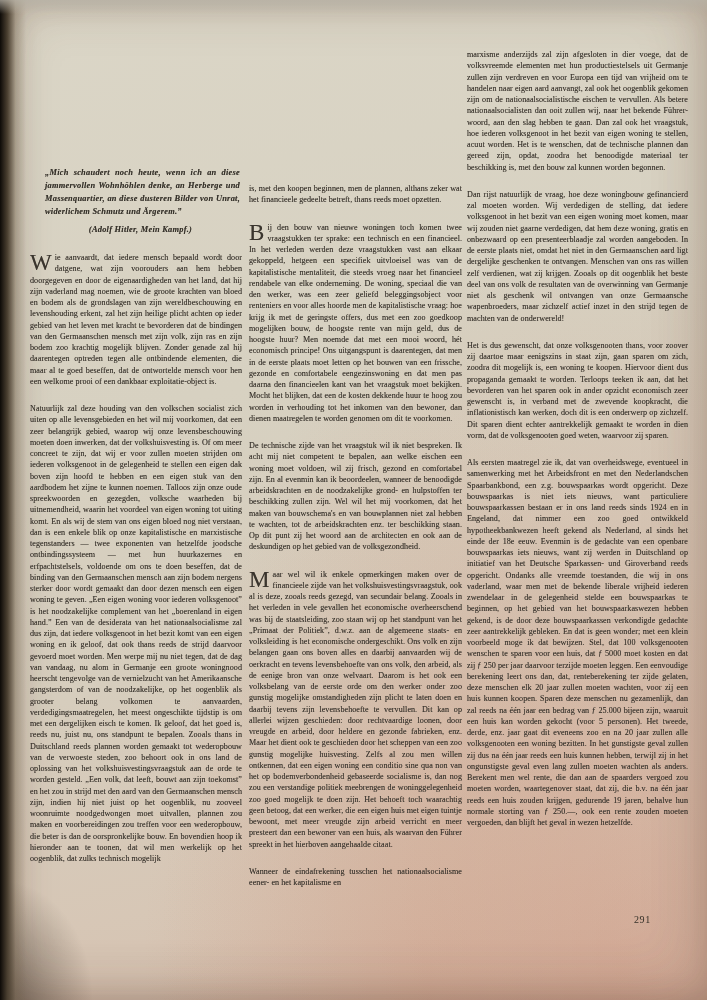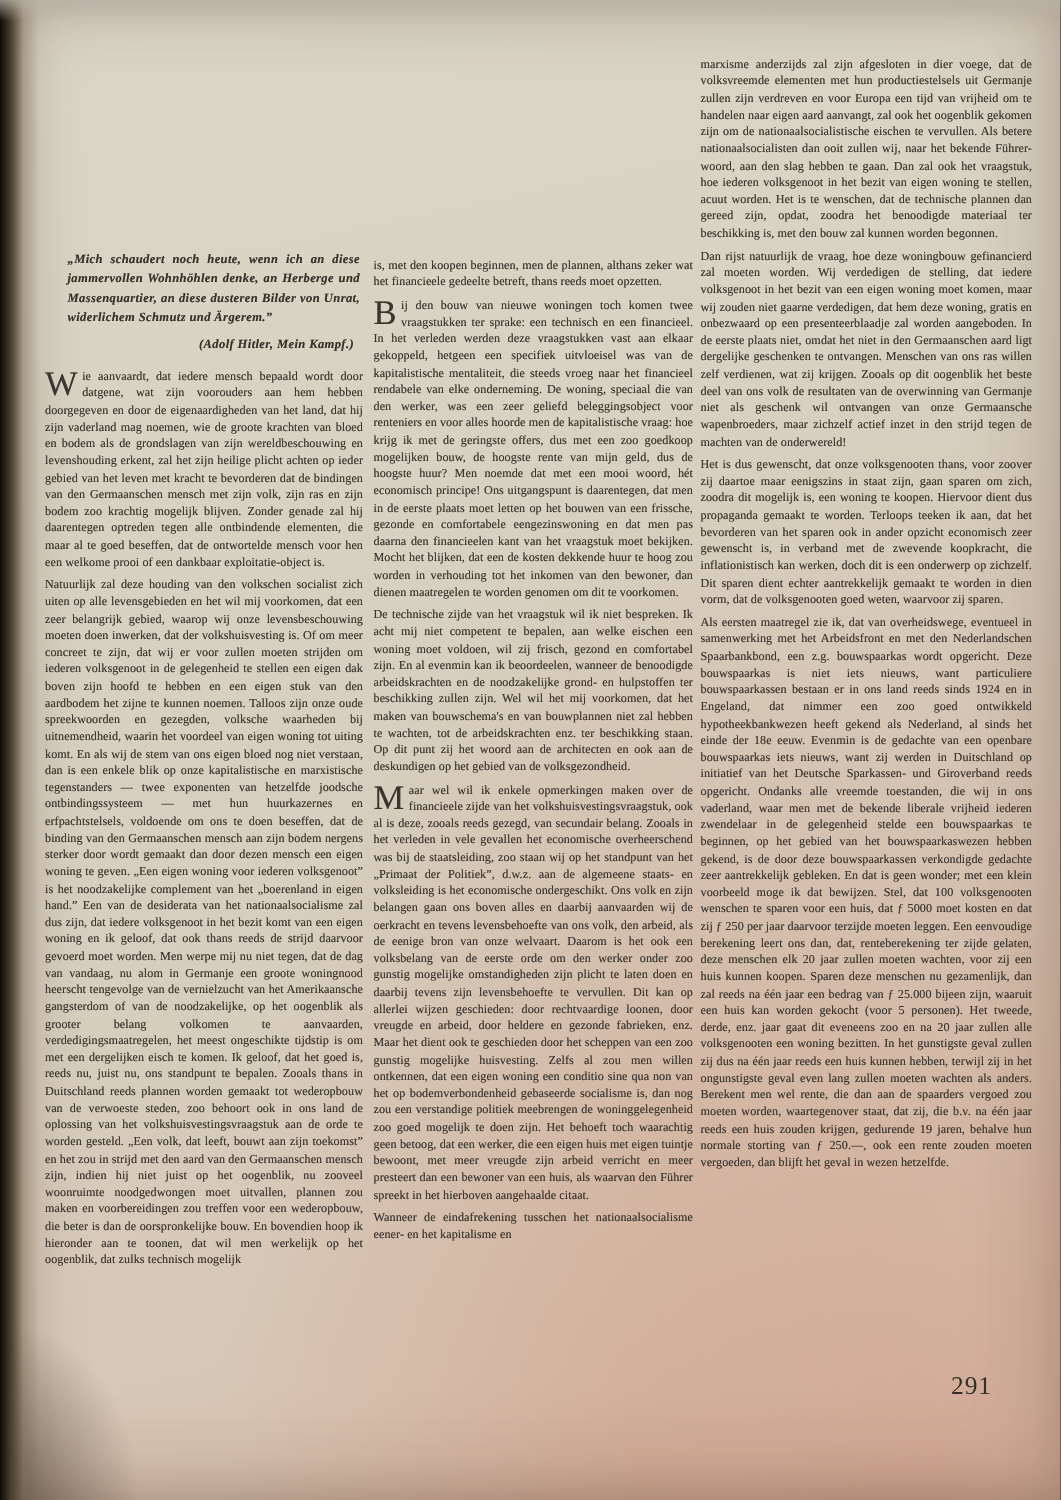--- a/index.html
+++ b/index.html
@@ -40,37 +40,37 @@
   .subtitle{
     margin-top:10px;width:434px;text-align:right;
     font-style:italic;font-size:16px;color:#3e3b34;letter-spacing:0.3px;
   }
   .rule{margin-top:7px;width:430px;height:2px;background:#55514a;}
   .col{
     position:absolute;text-align:justify;color:#3a352e;
     font-size:8.1px;line-height:11.25px;letter-spacing:0.05px;
     text-shadow:0 0 0.4px rgba(58,53,46,0.55);
   }
-  .col p{margin:4px 0 2px 0;}
+  .col p{margin:16px 0 2px 0;}
   .col1{left:26px;top:166px;width:212px;}
   .col2{left:245px;top:167px;width:213px;}
   .col3{left:463px;top:33px;width:221px;}
   blockquote{
     margin:0 0 9px 0;padding:0 2px 0 15px;
     font-style:italic;font-weight:bold;font-size:8.4px;line-height:13px;
     letter-spacing:0.25px;color:#36322b;
   }
-  blockquote .attr{text-align:right;margin-top:5px;padding-right:4px;}
+  blockquote .attr{text-align:center;margin-top:5px;padding-right:4px;}
   .drop{
     float:left;font-size:23px;line-height:20px;padding:1px 3px 0 0;
     color:#3a352e;font-weight:normal;
   }
   .pagenum{
     position:absolute;left:630px;top:914px;
-    font-size:17px;letter-spacing:0.6px;color:#343028;
+    font-size:10px;letter-spacing:0.6px;color:#343028;
   }
 </style>
 </head>
 <body>
 
 <div class="scan">
   <div class="page">
 
 
     <section class="col col1">

